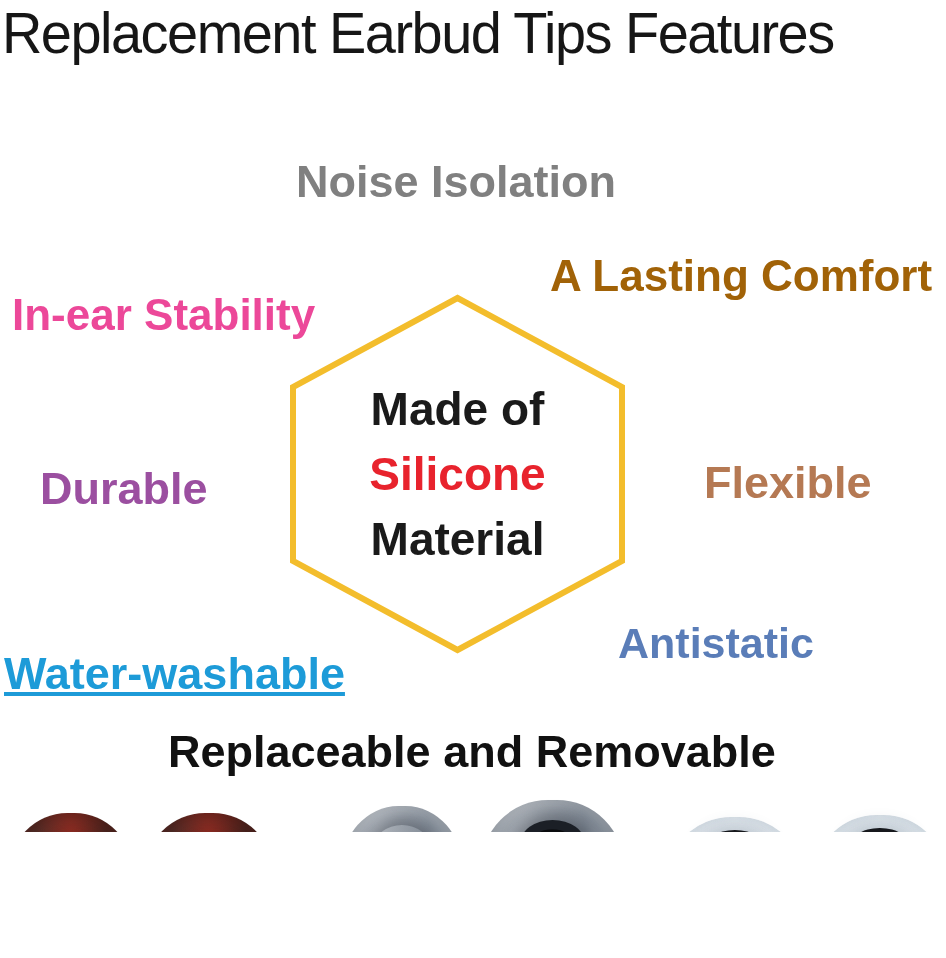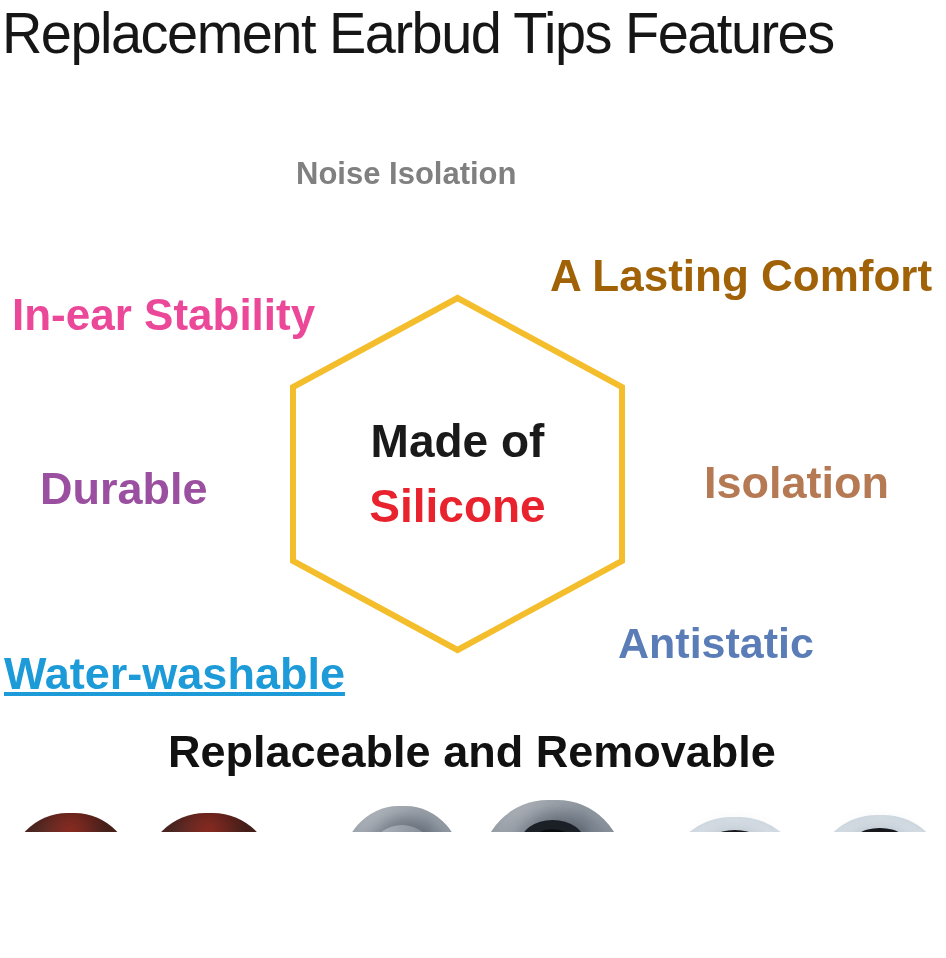--- a/index.html
+++ b/index.html
@@ -25,21 +25,21 @@
     white-space: nowrap;
     transform: scaleX(0.98);
     transform-origin: left top;
   }
 
   .feature {
     position: absolute;
     white-space: nowrap;
     font-weight: bold;
   }
-  .f-noise      { left: 296px; top: 156px; font-size: 31px; }
+  .f-noise      { left: 296px; top: 156px; font-size: 45px; }
   .f-comfort    { left: 550px; top: 251px; font-size: 44px; }
   .f-stability  { left: 12px;  top: 290px; font-size: 44px; }
   .f-durable    { left: 40px;  top: 463px; font-size: 45px; }
   .f-flexible   { left: 704px; top: 457px; font-size: 45px; }
   .f-water      { left: 4px;   top: 648px; font-size: 45px; text-decoration: underline; }
   .f-antistatic { left: 618px; top: 619px; font-size: 43px; }
   .f-replace    { left: 168px; top: 726px; font-size: 45px; }
 
   .hexagon {
     position: absolute;
@@ -136,35 +136,36 @@
   <div class="page-title">Replacement Earbud Tips Features</div>
 
   <div class="feature f-noise" style="color: rgb(128, 128, 128);">Noise Isolation</div>
 
   <div class="feature f-comfort" style="color: #a16207;">A Lasting Comfort</div>
 
   <div class="feature f-stability" style="color: #ec4899;">In-ear Stability</div>
 
   <div class="feature f-durable" style="color: rgb(155, 79, 160);">Durable</div>
 
-  <div class="feature f-flexible" style="color: rgb(181, 121, 83);">Isolation</div>
+  <div class="feature f-flexible" style="color: rgb(181, 121, 83);">Flexible</div>
 
   <div class="feature f-water" style="color: rgb(29, 155, 216);">Water-washable</div>
 
   <div class="feature f-antistatic" style="color: rgb(90, 125, 184);">Antistatic</div>
 
   <div class="feature f-replace" style="color: rgb(17, 17, 17);">Replaceable and Removable</div>
 
   <div class="hexagon">
     <svg viewBox="0 0 337 360">
       <polygon points="168.5,4 333,93 333,267 168.5,356 4,267 4,93" fill="none" stroke-width="6" stroke-linejoin="miter" style="stroke: rgb(243, 189, 44);"></polygon>
     </svg>
     <div class="hex-text">
       <div style="color: rgb(26, 26, 26);">Made of</div>
       <div style="color: rgb(232, 35, 45);">Silicone</div>
+      <div style="color: rgb(26, 26, 26);">Material</div>
     </div>
   </div>
 
   <div class="tip tip1 v-red" style="--body: #402621; --core: #e8382c;">
     <div class="body"></div>
     <div class="ring">
       <div class="hole"></div>
     </div>
   </div>
 

